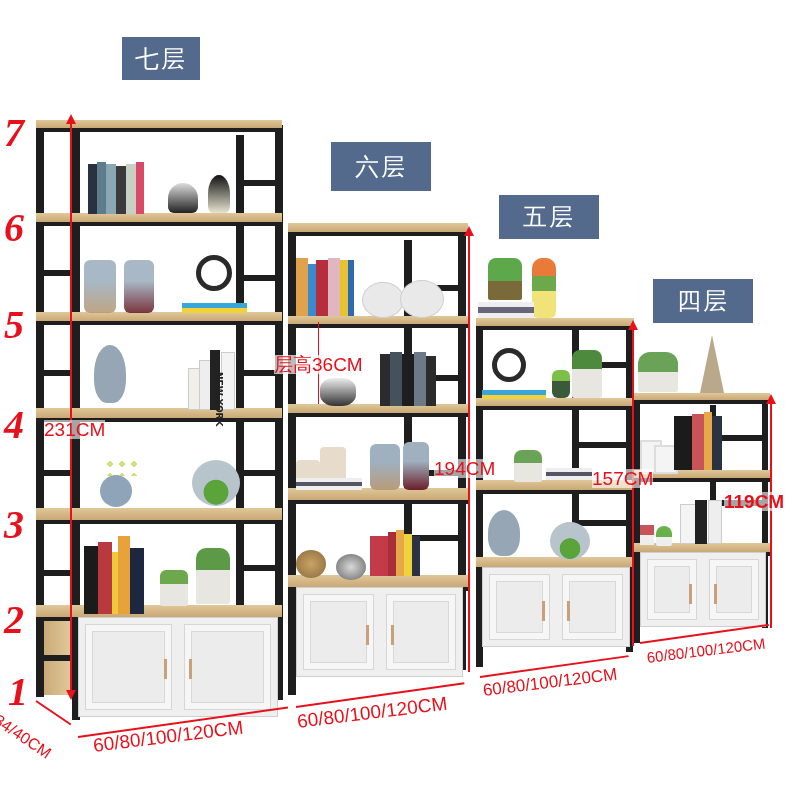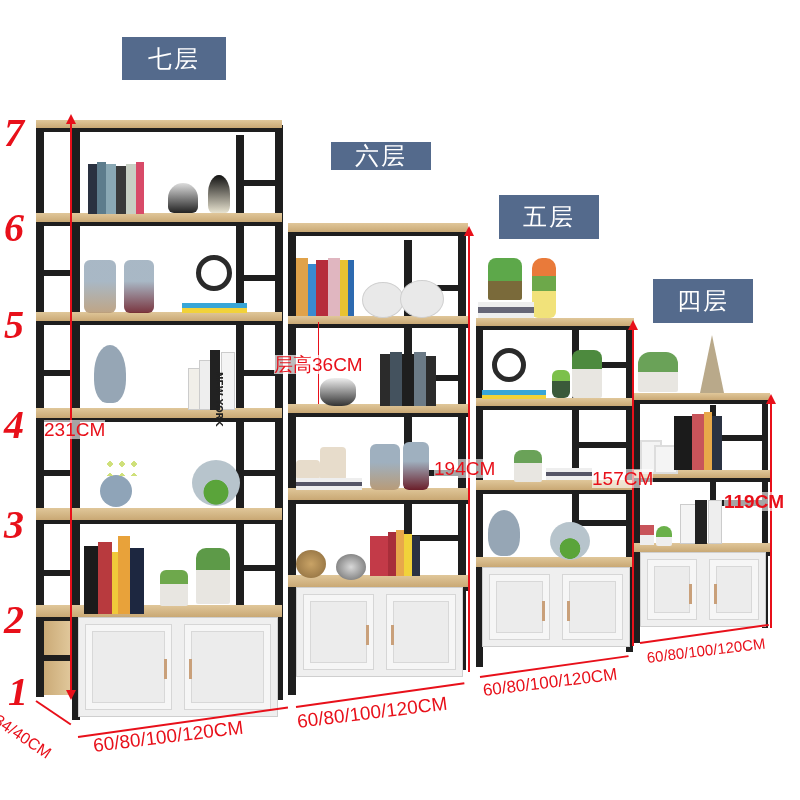--- a/index.html
+++ b/index.html
@@ -17,22 +17,22 @@
   .hline{position:absolute;height:2px;background:#e8101a;transform-origin:left center;}
   .arrow-up{position:absolute;width:0;height:0;border-left:5px solid transparent;border-right:5px solid transparent;border-bottom:10px solid #e8101a;}
   .arrow-down{position:absolute;width:0;height:0;border-left:5px solid transparent;border-right:5px solid transparent;border-top:10px solid #e8101a;}
   .book{position:absolute;bottom:0;}
   .deco{position:absolute;}
   .wood-side{position:absolute;background:linear-gradient(90deg,#c9a874,#e0c79a);}
 </style>
 </head>
 <body>
 
-<div class="tier-label" style="left:122px;left:122px;top:37px;width:104px;height:43px;">七层</div>
-<div class="tier-label" style="left:331px;top:142px;width:100px;height:28px;">六层</div>
+<div class="tier-label" style="left:122px;left:122px;top:37px;width:78px;height:43px;">七层</div>
+<div class="tier-label" style="left:331px;top:142px;width:100px;height:49px;">六层</div>
 <div class="tier-label" style="left:499px;top:195px;width:100px;height:44px;">五层</div>
 <div class="tier-label" style="left:653px;top:279px;width:100px;height:44px;">四层</div>
 
 <div class="level-num" style="left:4px;top:113px;">7</div>
 <div class="level-num" style="left:4px;top:208px;">6</div>
 <div class="level-num" style="left:4px;top:305px;">5</div>
 <div class="level-num" style="left:4px;top:405px;">4</div>
 <div class="level-num" style="left:4px;top:505px;">3</div>
 <div class="level-num" style="left:4px;top:600px;">2</div>
 <div class="level-num" style="left:8px;top:672px;">1</div>

